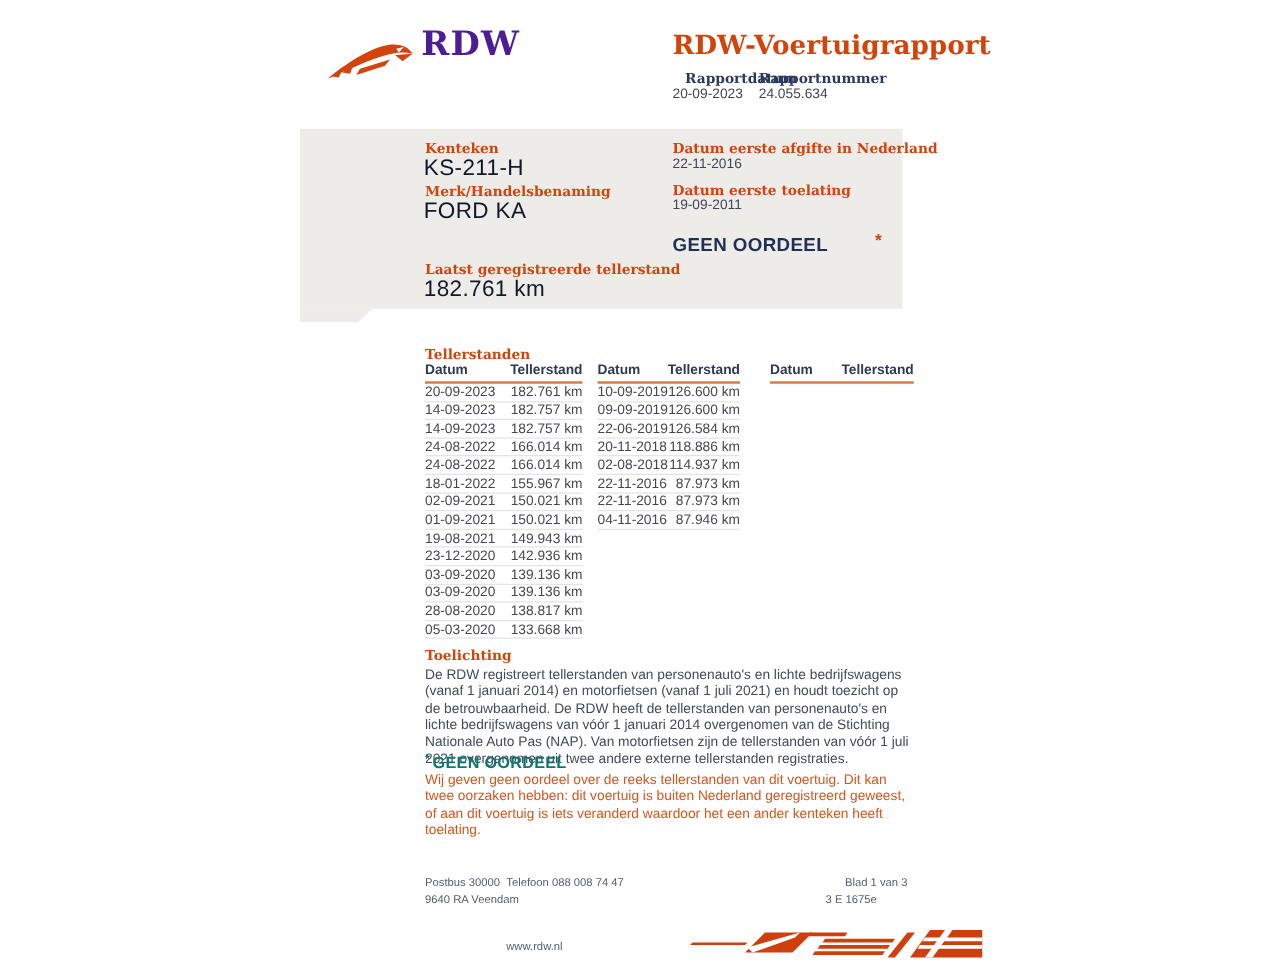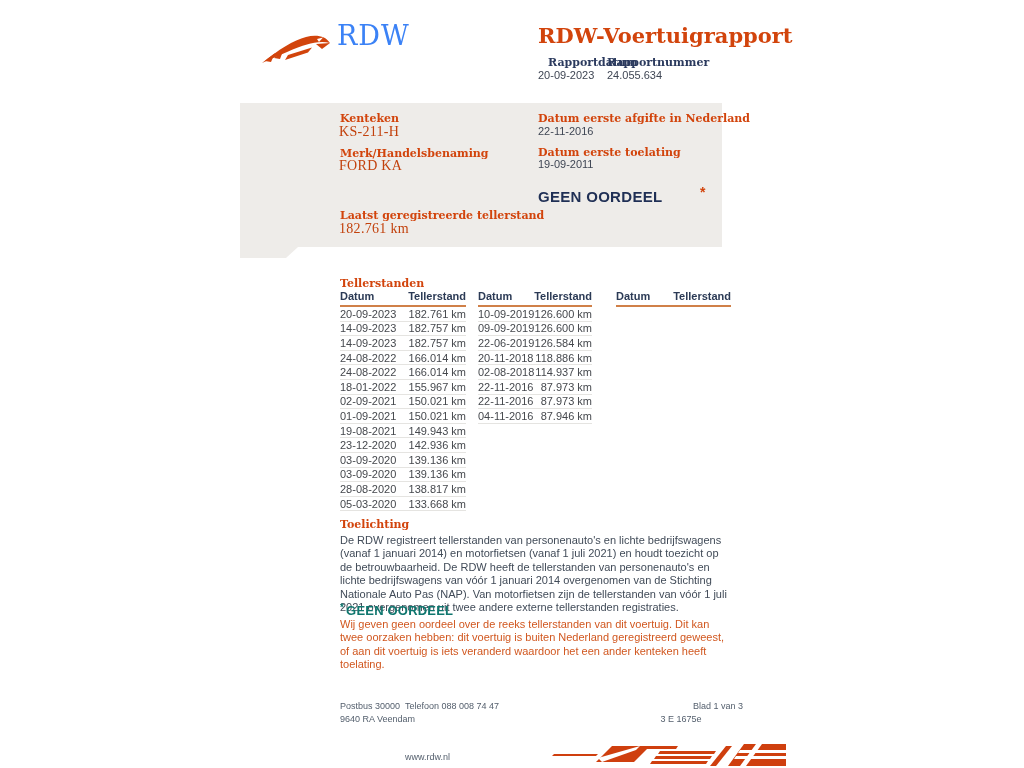--- a/index.html
+++ b/index.html
@@ -12,22 +12,22 @@
     -webkit-font-smoothing:antialiased;
   }
   .abs { position:absolute; }
   .serif { font-family:"DejaVu Serif","Liberation Serif",serif; }
 
   
   #logo-wing { left:260px; top:30px; width:72px; height:42px; }
   #logo-text {
     left:337px; top:20px;
     font-family:"DejaVu Serif","Liberation Serif",serif;
-    font-size:27px; font-weight:400; letter-spacing:1px;
-    color:#3b82f6;
+    font-size:27px; font-weight:700; letter-spacing:1px;
+    color:#4c1d95;
   }
   #report-title {
     left:538px; top:23px;
     font-family:"DejaVu Serif","Liberation Serif",serif;
     font-size:21px; font-weight:600;
     color:#d2440c;
   }
   .meta-label {
     font-family:"DejaVu Serif","Liberation Serif",serif;
     font-weight:700; font-size:11px; color:#2b3a5e;
@@ -46,22 +46,22 @@
   #summary-tab {
     left:240px; top:247px; width:60px; height:11px;
     background:#eeece9;
     clip-path:polygon(0 0, 58px 0, 46px 100%, 0 100%);
   }
   .field-label {
     font-family:"DejaVu Serif","Liberation Serif",serif;
     font-weight:700; font-size:11px; color:#d2440c;
   }
   .field-value-serif {
-    font-family:Liberation Serif, serif;
-    font-size:14px; color:#c2410c; letter-spacing:0.3px;
+    font-family:Liberation Sans, sans-serif;
+    font-size:18px; color:#0f172a; letter-spacing:0.3px;
   }
   .field-value-sans { font-size:11px; color:#3f4654; }
   #kenteken-label   { left:340px; top:112px; }
   #kenteken-value   { left:339px; top:124px; }
   #merk-label       { left:340px; top:147px; }
   #merk-value       { left:339px; top:158px; }
   #tellerstand-label{ left:340px; top:209px; }
   #tellerstand-value{ left:339px; top:221px; }
   #afgifte-label    { left:538px; top:112px; }
   #afgifte-value    { left:538px; top:125px; }
@@ -118,21 +118,21 @@
     left:340px; top:618px; width:393px;
     font-size:11px; line-height:13.4px; color:#d1571f;
   }
 
   
   .footer-text { font-size:9px; color:#55606e; }
   #footer-address1 { left:340px; top:701px; }
   #footer-address2 { left:340px; top:714px; }
   #footer-phone    { left:405px; top:701px; }
   #footer-website  { left:405px; top:752px; }
-  #footer-page     { left:643px; top:701px; width:100px; text-align:right; }
+  #footer-page     { left:626px; top:701px; width:100px; text-align:right; }
   #footer-doccode  { left:631px; top:714px; width:100px; text-align:center; }
 
   
   #speed-graphic { left:548px; top:744px; width:238px; height:26px; }
 </style>
 </head>
 <body>
 
 <div class="abs" id="logo-wing">
   <svg width="72" height="42" viewBox="0 0 72 42">

